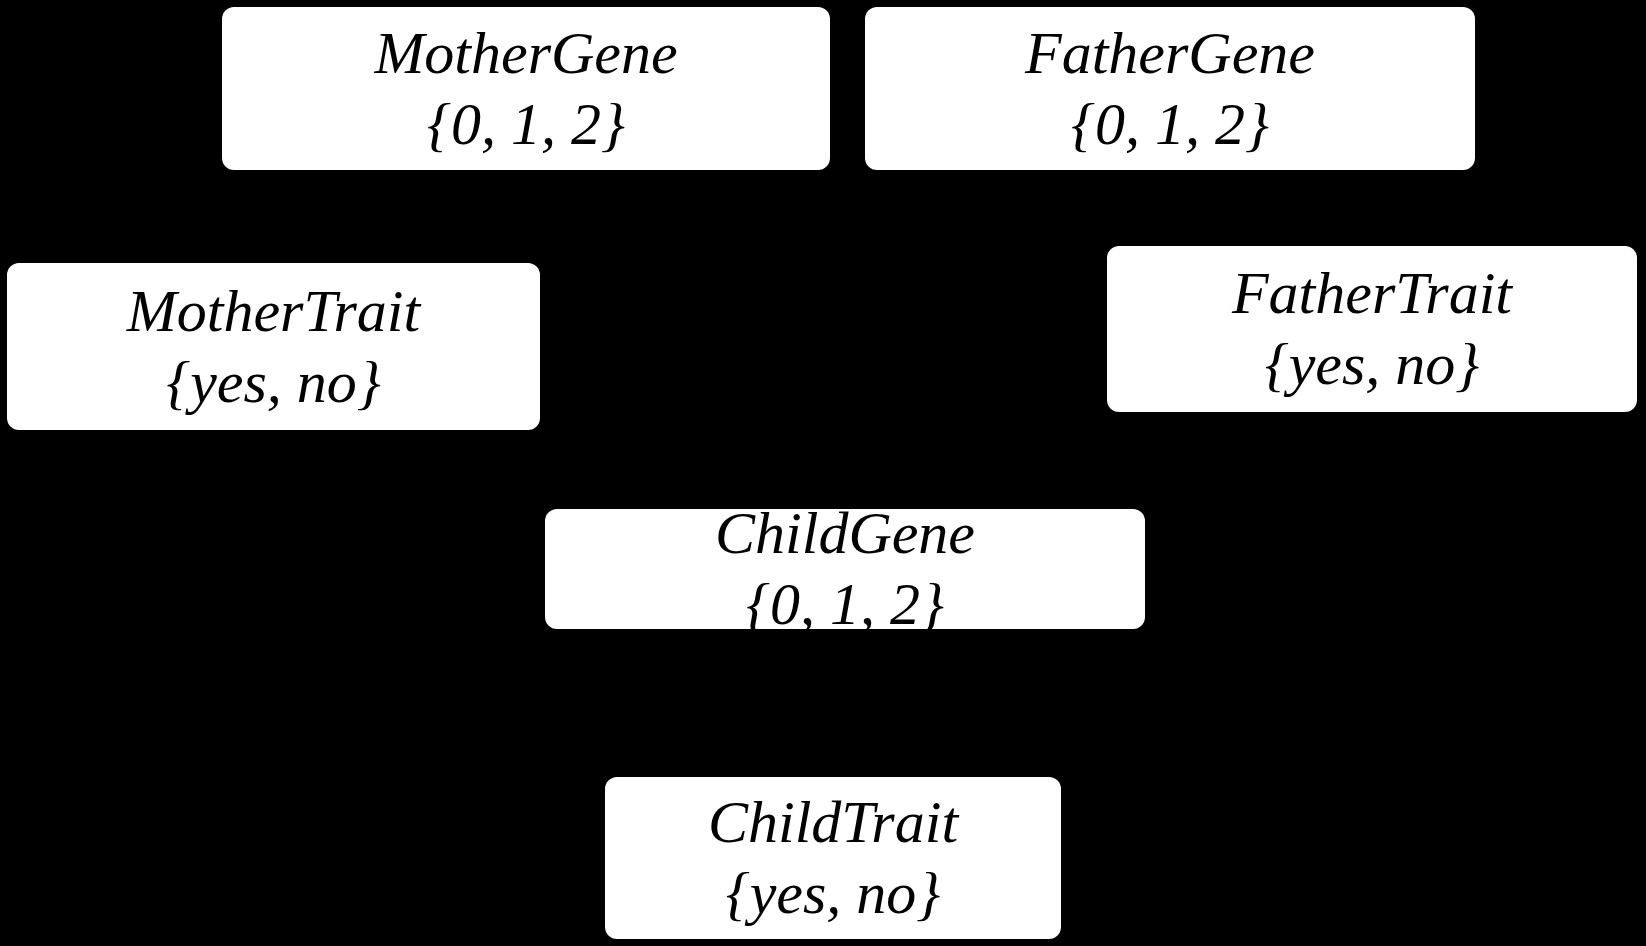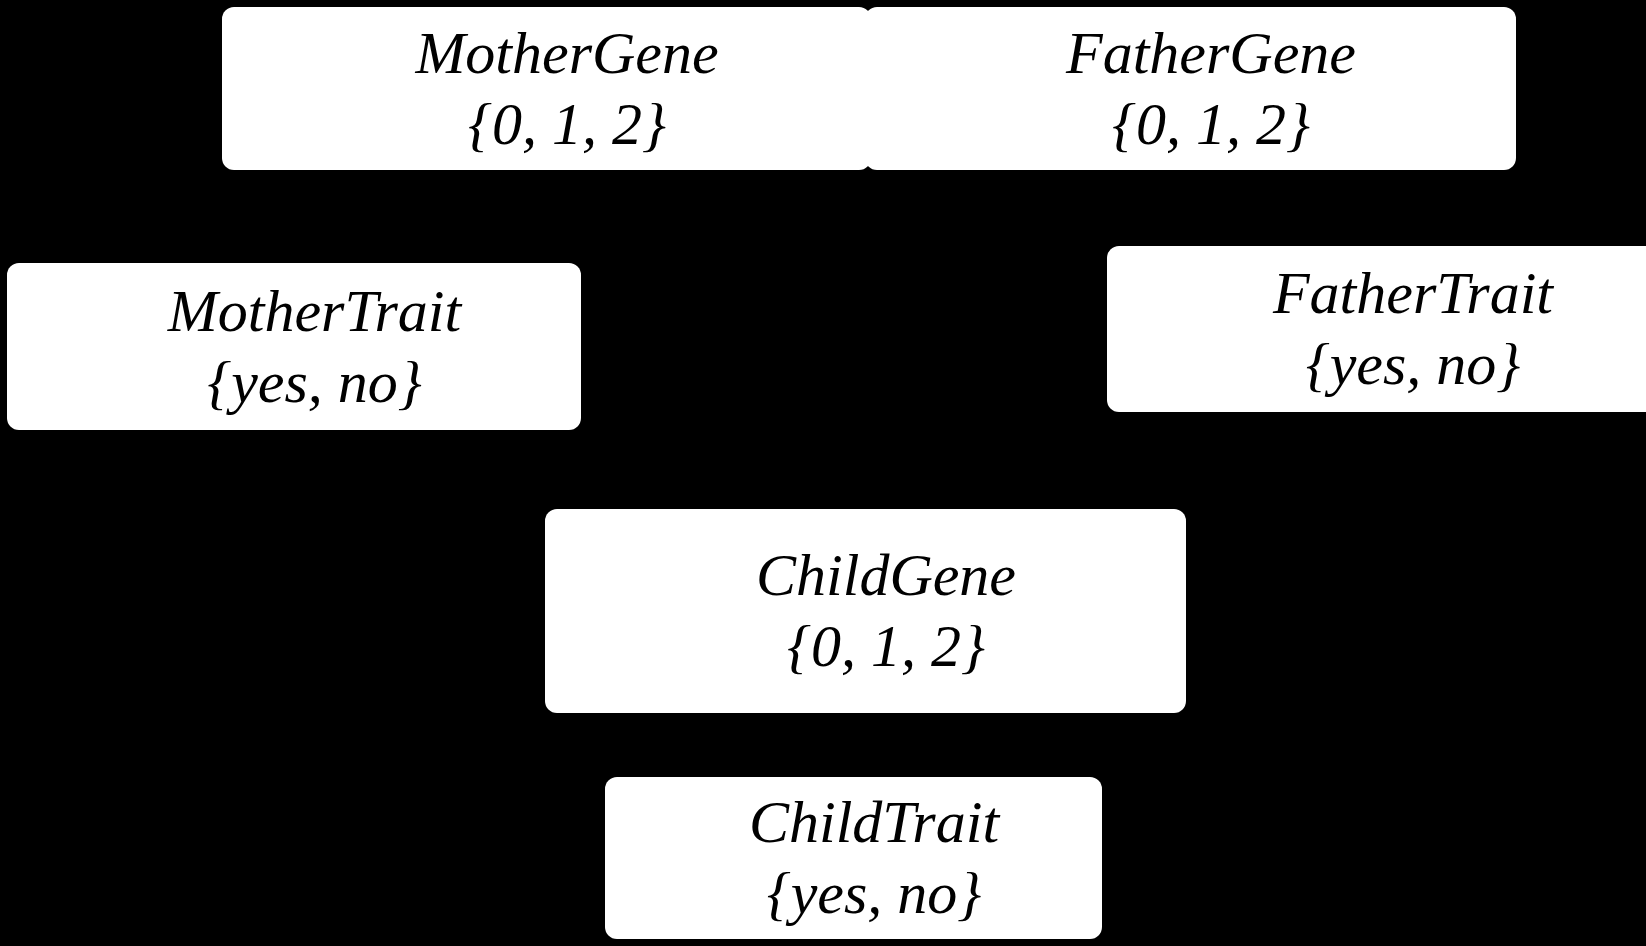--- a/index.html
+++ b/index.html
@@ -21,31 +21,30 @@
     border-radius: 12px;
     color: #000000;
     display: flex;
     flex-direction: column;
     align-items: center;
     justify-content: center;
     text-align: center;
     font-style: italic;
     font-size: 60px;
     line-height: 1.18;
-    padding-left: 41px;
   }
   .node-title, .node-values {
     white-space: nowrap;
   }
   
   #node-mother-gene  { left: 222px;  top: 7px;   width: 608px; height: 163px; }
   #node-father-gene  { left: 865px;  top: 7px;   width: 610px; height: 163px; justify-content: center; }
   #node-mother-trait { left: 7px;    top: 263px; width: 533px; height: 167px; font-style: italic; }
   #node-father-trait { left: 1107px; top: 246px; width: 530px; height: 166px; }
-  #node-child-gene   { left: 545px;  top: 509px; width: 600px; height: 204px; }
+  #node-child-gene   { left: 545px;  top: 509px; width: 600px; height: 120px; }
   #node-child-trait  { left: 605px;  top: 777px; width: 456px; height: 162px; }
 </style>
 </head>
 <body>
 
 <div class="canvas">
 
   <div class="node" id="node-mother-gene">
     <div class="node-title">MotherGene</div>
     <div class="node-values">{0, 1, 2}</div>

